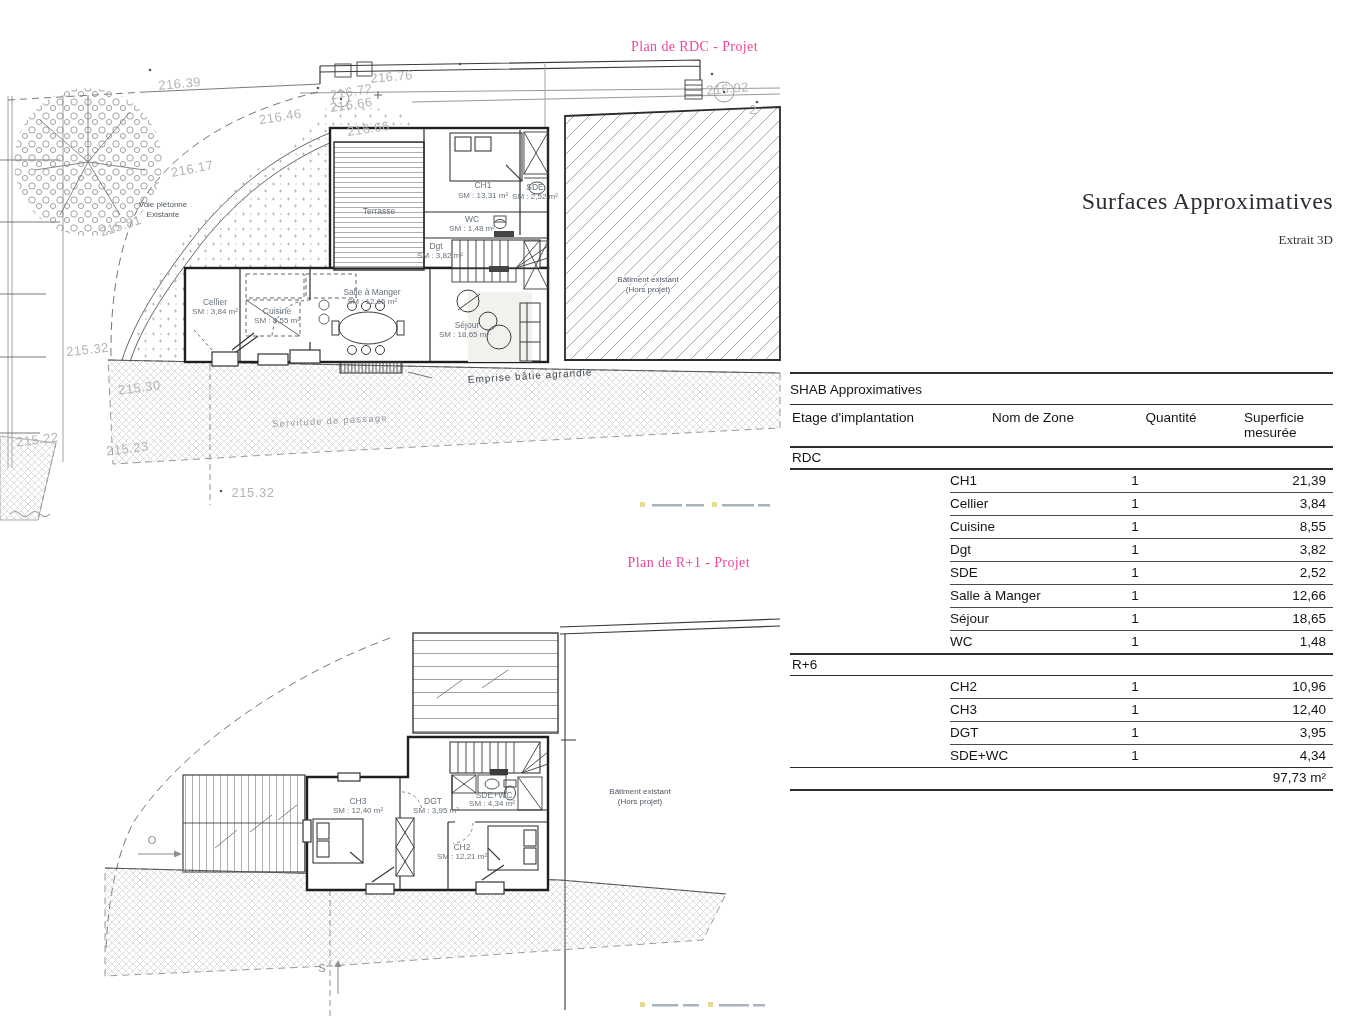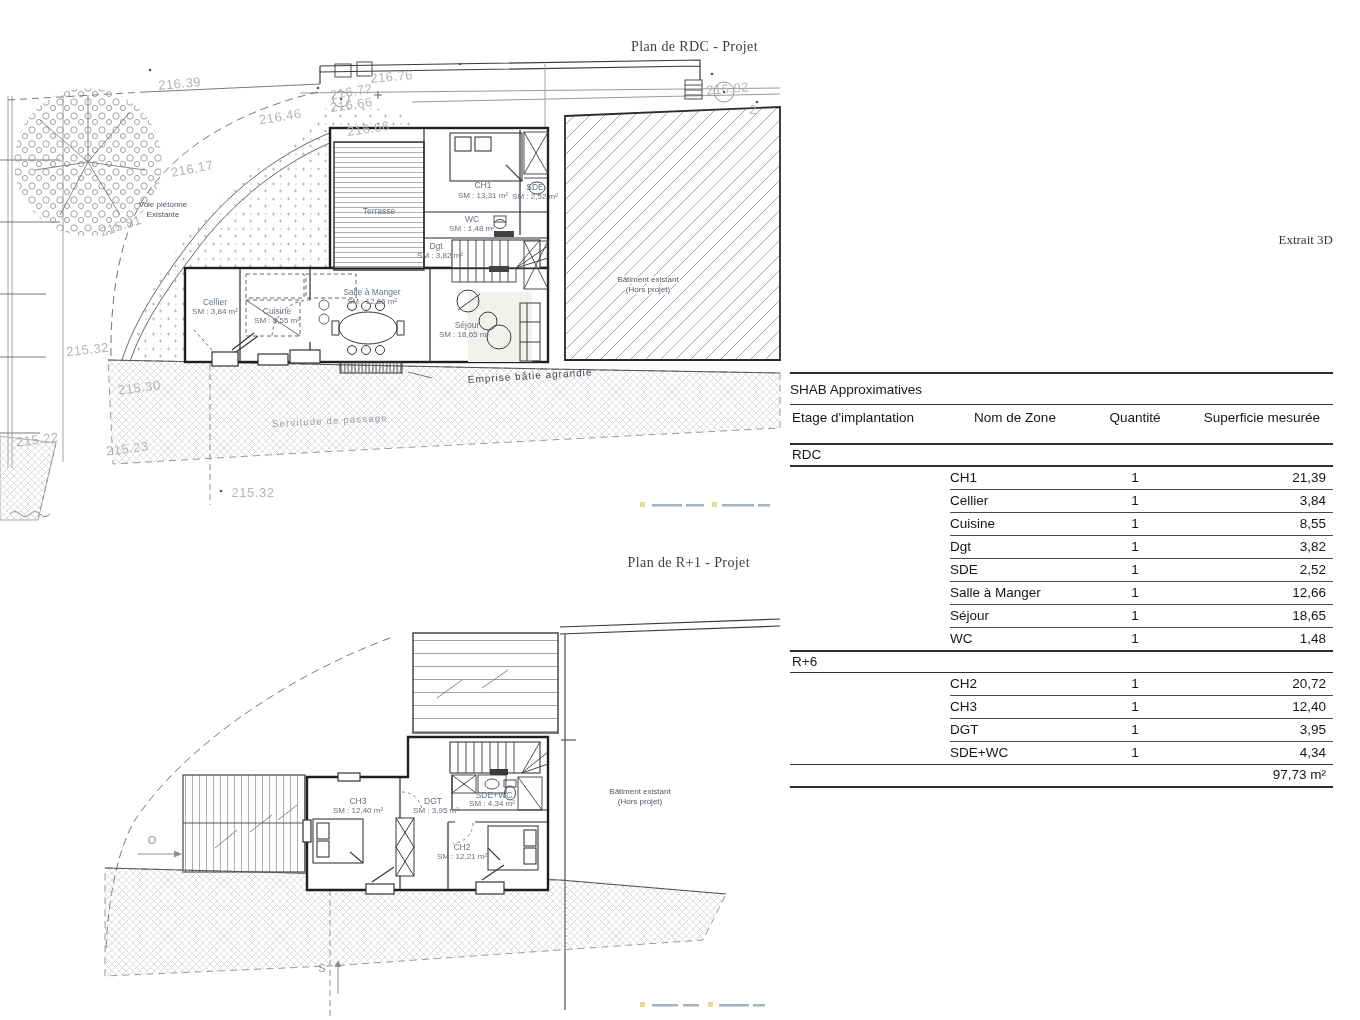--- a/index.html
+++ b/index.html
@@ -1,37 +1,37 @@
 <!DOCTYPE html>
 <html><head>
 <meta charset="utf-8">
 <style>
   html,body{margin:0;padding:0;background:#fff;}
   .page{position:relative;width:1360px;height:1020px;background:#fff;overflow:hidden;
         font-family:"Liberation Sans",sans-serif;color:#111;}
   
   .plan-title{position:absolute;font-family:"Liberation Serif",serif;font-size:14px;
-              color:#404040;letter-spacing:.4px;}
+              color:#ec4899;letter-spacing:.4px;}
   .plan-title.rdc{top:39px;right:602px;}
   .plan-title.r1{top:555px;right:610px;}
   
   .panel-title{position:absolute;top:188px;right:27px;font-family:"Liberation Serif",serif;
                font-size:24px;color:#2d2d35;letter-spacing:.4px;}
   .panel-subtitle{position:absolute;top:232px;right:27px;font-family:"Liberation Serif",serif;
                   font-size:13px;color:#33333b;text-align:center;}
   
   .shab{position:absolute;left:790px;top:372px;width:543px;border-top:2px solid #2e2e2e;
         border-bottom:2px solid #2e2e2e;font-size:13.5px;color:#151515;}
   .t-title{text-align:left;padding:8px 0 7px;border-bottom:1px solid #2e2e2e;}
-  .t-head{display:grid;grid-template-columns:160px 130px 110px 1fr;padding:5px 0 18px;
-          border-bottom:2px solid #2e2e2e;}
+  .t-head{display:grid;grid-template-columns:160px 130px 110px 1fr;padding:5px 0 6px;
+          border-bottom:2px solid #2e2e2e;gap:18px;}
   .t-head .h0{padding-left:2px;}
   .t-head .h1{text-align:center;}
   .t-head .h2{text-align:center;}
-  .t-head .h3{text-align:right;padding-right:13px;}
+  .t-head .h3{padding-right:13px;}
   .floor-row{padding:2px 2px 3px;border-bottom:2px solid #2e2e2e;}
   .floor-row.sep{border-top:2px solid #2e2e2e;border-bottom:1px solid #2e2e2e;}
   .data-row{display:grid;grid-template-columns:160px 130px 110px 1fr;}
   .data-row .c{padding:3px 0 4px;}
   .data-row .c:not(.c0){border-bottom:1px solid #4a4a4a;}
   .data-row.last .c{border-bottom:none;}
   .data-row .c2{text-align:center;}
   .data-row .c3{text-align:right;padding-right:7px;}
   .t-total{border-top:1px solid #2e2e2e;text-align:right;padding:2px 7px 4px;}
   
@@ -372,20 +372,21 @@
     <g>
       <rect x="640" y="472" width="5" height="5" fill="#e6dc8f"></rect>
       <rect x="652" y="474" width="26" height="2.5" fill="#a9b2c0"></rect>
       <rect x="683" y="474" width="16" height="2.5" fill="#a9b2c0"></rect>
       <rect x="708" y="472" width="5" height="5" fill="#e6dc8f"></rect>
       <rect x="719" y="474" width="30" height="2.5" fill="#a9b2c0"></rect>
       <rect x="753" y="474" width="12" height="2.5" fill="#a9b2c0"></rect>
     </g>
   </svg>
 
+  <div class="panel-title">Surfaces Approximatives</div>
   <div class="panel-subtitle">Extrait 3D</div>
 
   <div class="shab">
     <div class="t-title">SHAB Approximatives</div>
     <div class="t-head">
       <div class="h0">Etage d'implantation</div>
       <div class="h1">Nom de Zone</div>
       <div class="h2">Quantité</div>
       <div class="h3">Superficie mesurée</div>
     </div>
@@ -437,21 +438,21 @@
           <div class="c c0"></div>
           <div class="c c1">WC</div>
           <div class="c c2">1</div>
           <div class="c c3">1,48</div>
         </div>
         <div class="floor-row sep">R+6</div>
         <div class="data-row">
           <div class="c c0"></div>
           <div class="c c1">CH2</div>
           <div class="c c2">1</div>
-          <div class="c c3">20,72</div>
+          <div class="c c3">10,96</div>
         </div>
         <div class="data-row">
           <div class="c c0"></div>
           <div class="c c1">CH3</div>
           <div class="c c2">1</div>
           <div class="c c3">12,40</div>
         </div>
         <div class="data-row">
           <div class="c c0"></div>
           <div class="c c1">DGT</div>

